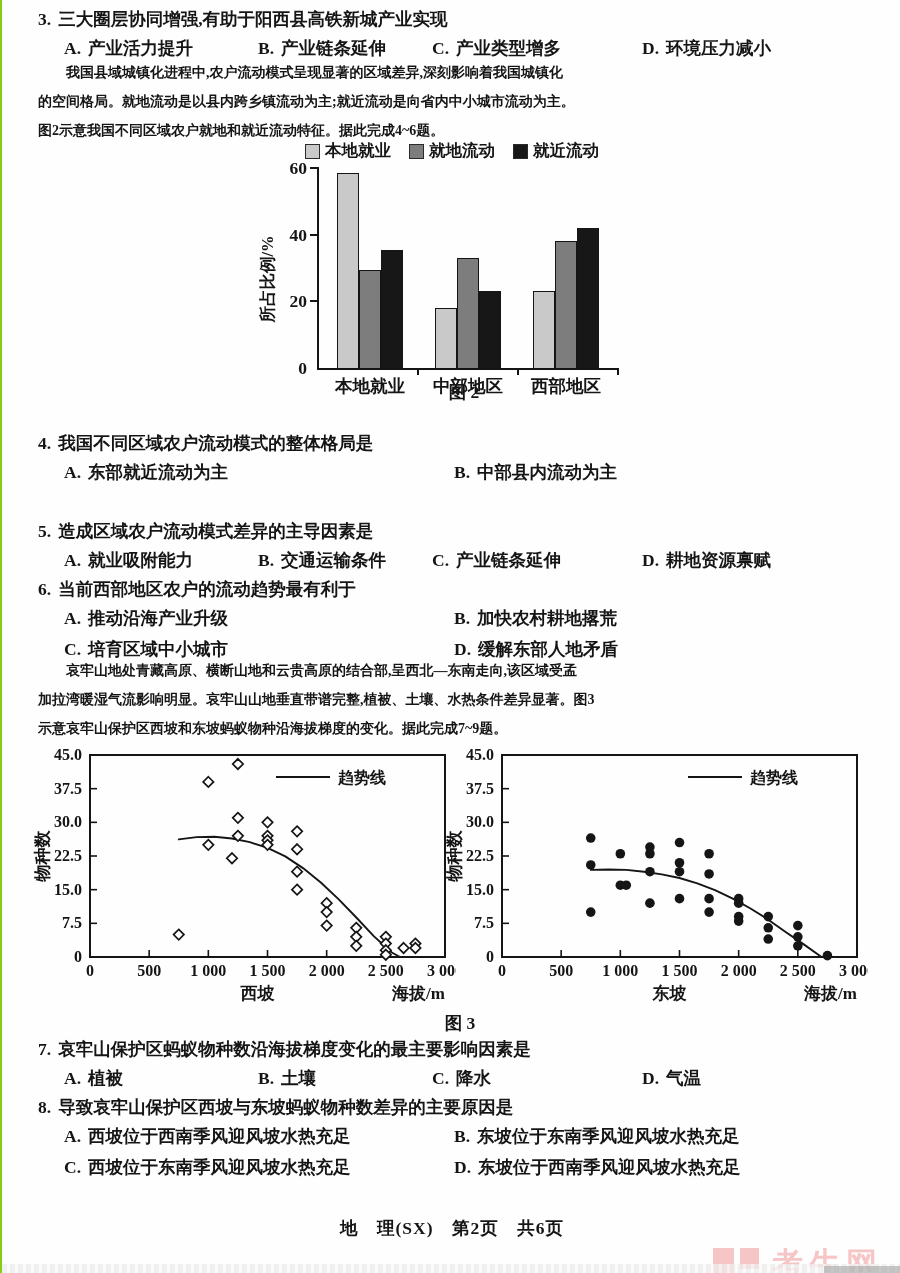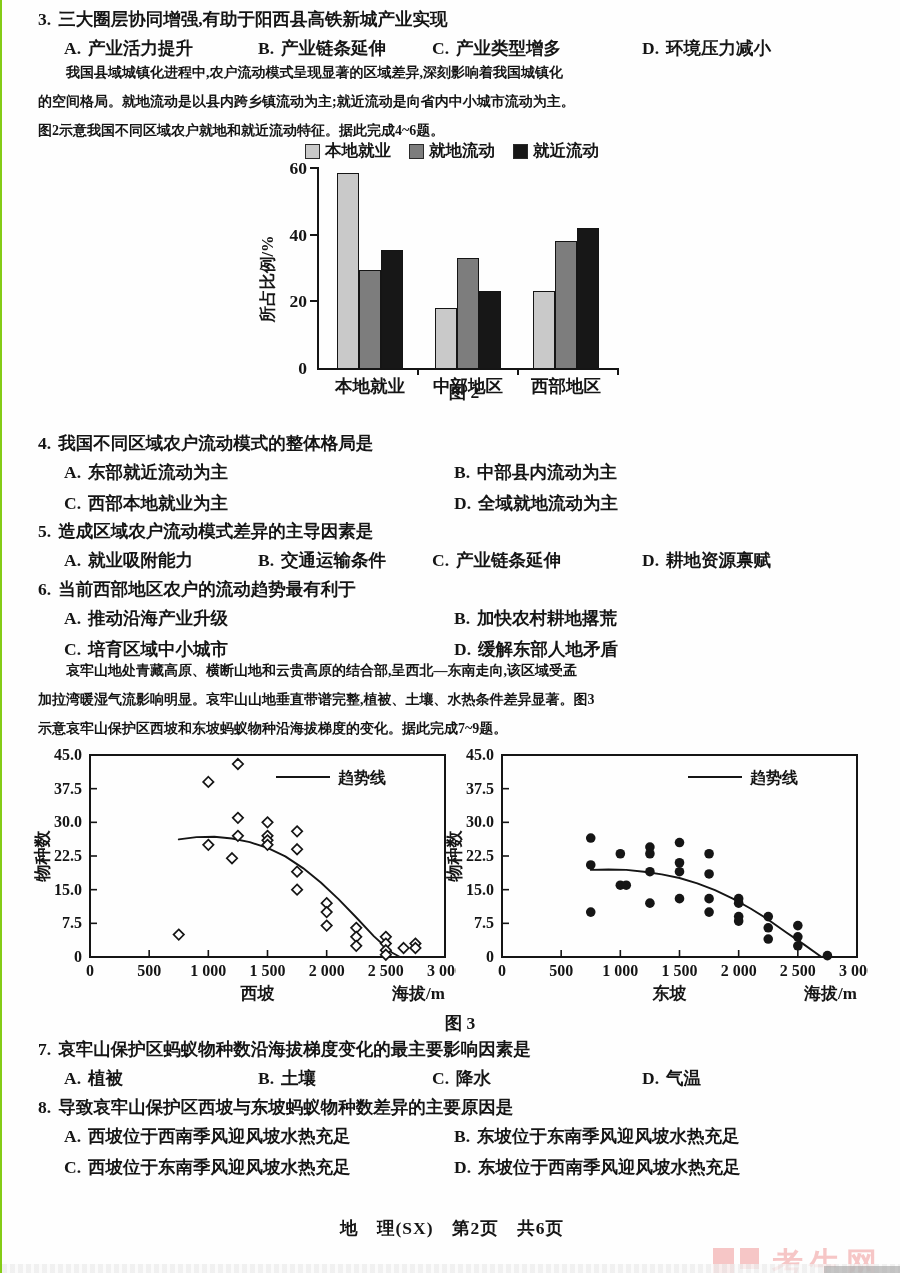--- a/index.html
+++ b/index.html
@@ -128,24 +128,20 @@
         <div class="xmark" style="left: 298px;"></div>
       </div>
     <div class="figcap">图 2</div>
   </section>
 
   <section class="qblock" style="top:430px">
     <div class="stem"><span class="qnum">4.</span><span>我国不同区域农户流动模式的整体格局是</span></div>
     <div class="optrow">
       <span class="opt c1"><span class="olab">A.</span><span>东部就近流动为主</span></span>
       <span class="opt cw"><span class="olab">B.</span><span>中部县内流动为主</span></span>
-    </div>
-    <div class="optrow">
-      <span class="opt c1"><span class="olab">C.</span><span>西部本地就业为主</span></span>
-      <span class="opt cw"><span class="olab">D.</span><span>全域就地流动为主</span></span>
     </div>
   </section>
 
   <section class="qblock" style="top:518px">
     <div class="stem"><span class="qnum">5.</span><span>造成区域农户流动模式差异的主导因素是</span></div>
     <div class="optrow">
       <span class="opt c1"><span class="olab">A.</span><span>就业吸附能力</span></span>
       <span class="opt c2"><span class="olab">B.</span><span>交通运输条件</span></span>
       <span class="opt c3"><span class="olab">C.</span><span>产业链条延伸</span></span>
       <span class="opt c4"><span class="olab">D.</span><span>耕地资源禀赋</span></span>

